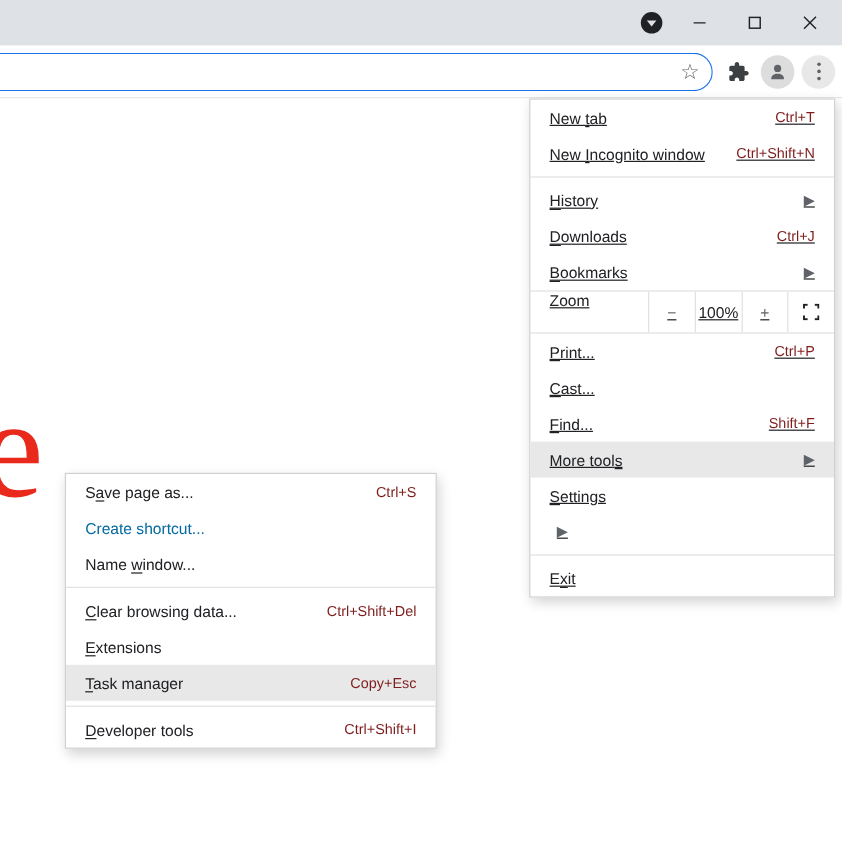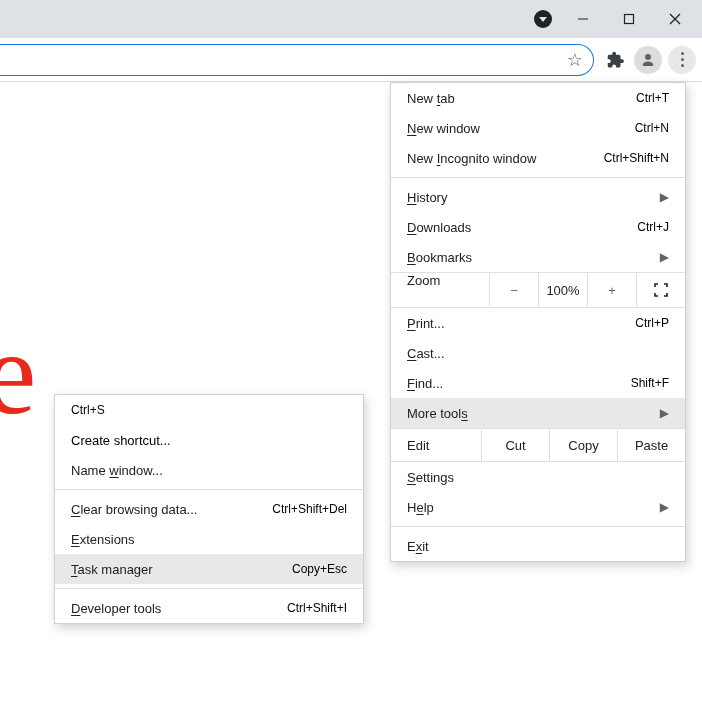--- a/index.html
+++ b/index.html
@@ -82,32 +82,32 @@
     position:absolute; left:-16px; top:224px; font-family:Georgia,serif;font-size:118px;color:#e8291c;font-weight:400;
   }
   .menu {
     position:absolute;
     background:#fff;
     border:1px solid #d0d0d0;
     box-shadow: 2px 4px 10px rgba(0,0,0,0.18);
     font-size:13px;
     color:#202124;
   }
-  .main-menu { top:82px; right:16px; width:296px; }
+  .main-menu { top:82px; right:6px; width:255px;text-decoration:underline; }
   .sub-menu  { top:394px; left:54px; width:310px; }
   .menu-row {
     display:flex;
     align-items:center;
     height:30px;
     padding: 0 16px;
   }
   .menu-row.hover { background:#e8e8e8; }
-  .menu-row.disabled { color:#000000;padding-left:16px; }
+  .menu-row.disabled { color:#0369a1;padding-left:16px; }
   .menu-label { flex:1; }
-  .menu-short { color:#000000; font-size:12px; }
+  .menu-short { color:#7f1d1d; font-size:12px; }
   .menu-sep { height:1px; background:#e0e0e0; margin:4px 0; }
   .submenu-arrow { color:#5f6368; font-size:12px; margin-left:6px;}
   .zoom-row {
     display:flex;align-items:flex-start;height:36px;border-top:1px solid #e0e0e0;border-bottom:1px solid #e0e0e0;
   }
   .zoom-row .lbl{width:98px;padding-left:16px;}
   .zoom-row .btn{flex:1;border-left:1px solid #e0e0e0;display:flex;align-items:center;justify-content:center;height:100%;color:#5f6368;}
   .zoom-row .val{color:#202124;}
   .edit-row {display:flex;align-items:center;height:34px;border-top:1px solid #e0e0e0;border-bottom:1px solid #e0e0e0;}
   .edit-row .lbl{width:90px;padding-left:16px;}
@@ -165,24 +165,20 @@
 <div class="content">
   <div class="glyph-e">e</div>
 </div>
 
 <div class="menu main-menu">
   <div class="menu-row">
     <span class="menu-label">New <span class="u">t</span>ab</span>
     <span class="menu-short">Ctrl+T</span>
   </div>
   <div class="menu-row">
-    <span class="menu-label"><span class="u">N</span>ew window</span>
-    <span class="menu-short">Ctrl+N</span>
-  </div>
-  <div class="menu-row">
     <span class="menu-label">New <span class="u">I</span>ncognito window</span>
     <span class="menu-short">Ctrl+Shift+N</span>
   </div>
   <div class="menu-sep"></div>
   <div class="menu-row">
     <span class="menu-label"><span class="u">H</span>istory</span>
     <span class="submenu-arrow">▶</span>
   </div>
   <div class="menu-row">
     <span class="menu-label"><span class="u">D</span>ownloads</span>
@@ -211,41 +207,35 @@
     <span class="menu-label"><span class="u">C</span>ast...</span>
   </div>
   <div class="menu-row">
     <span class="menu-label"><span class="u">F</span>ind...</span>
     <span class="menu-short">Shift+F</span>
   </div>
   <div class="menu-row hover">
     <span class="menu-label">More tool<span class="u">s</span></span>
     <span class="submenu-arrow">▶</span>
   </div>
-  <div class="edit-row">
-    <span class="lbl">Edit</span>
-    <span class="btn">Cut</span>
-    <span class="btn">Copy</span>
-    <span class="btn">Paste</span>
-  </div>
   <div class="menu-row">
     <span class="menu-label"><span class="u">S</span>ettings</span>
   </div>
   <div class="menu-row">
-    <span class="menu-label">H<span class="u">e</span>lp</span>
     <span class="submenu-arrow">▶</span>
   </div>
   <div class="menu-sep"></div>
   <div class="menu-row">
     <span class="menu-label">E<span class="u">x</span>it</span>
   </div>
 </div>
 
 <div class="menu sub-menu">
   <div class="menu-row">
+    <span class="menu-label">S<span class="u">a</span>ve page as...</span>
     <span class="menu-short">Ctrl+S</span>
   </div>
   <div class="menu-row disabled">
     <span class="menu-label">Create shortcut...</span>
   </div>
   <div class="menu-row">
     <span class="menu-label">Name <span class="u">w</span>indow...</span>
   </div>
   <div class="menu-sep"></div>
   <div class="menu-row">

